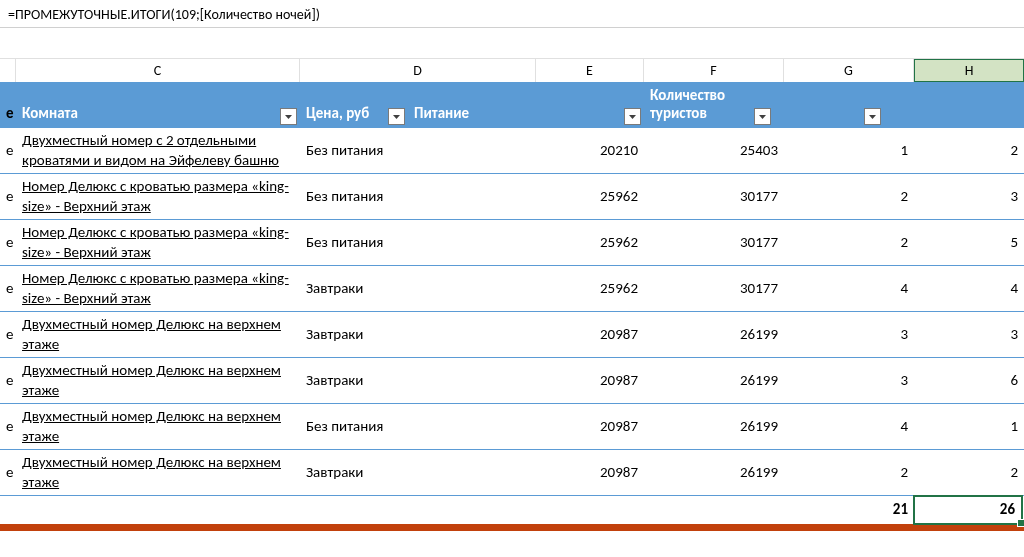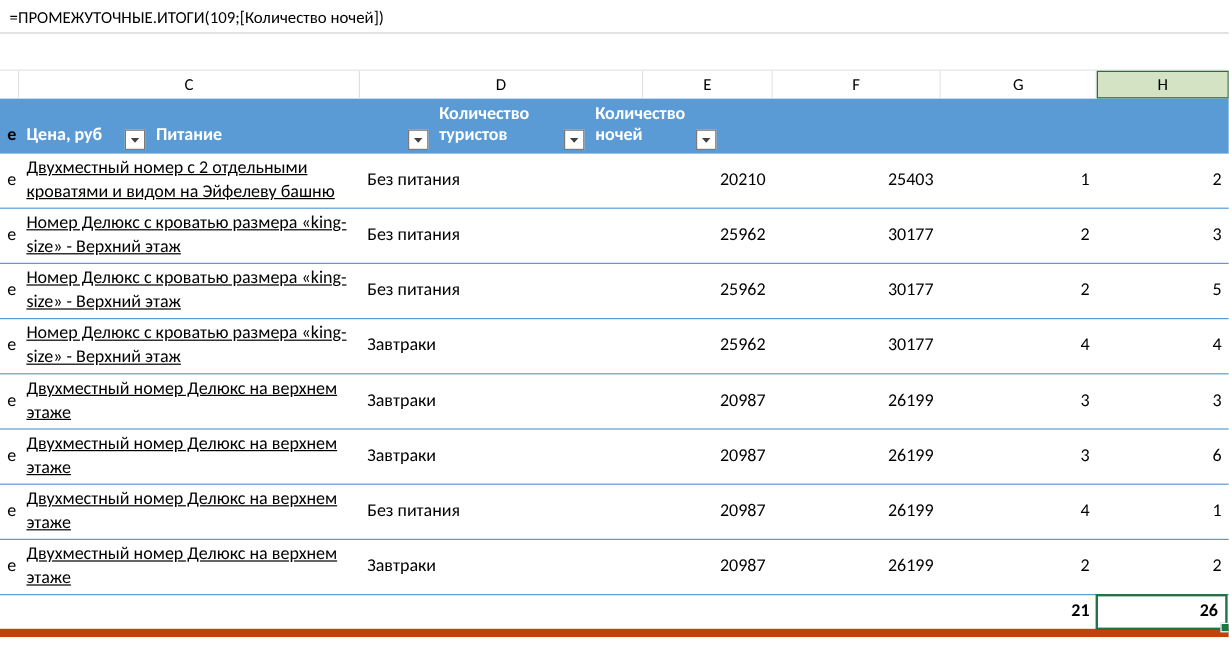--- a/index.html
+++ b/index.html
@@ -136,20 +136,28 @@
   <div class="col-header w-e">E</div>
   <div class="col-header w-f">F</div>
   <div class="col-header w-g">G</div>
   <div class="col-header w-h selected">H</div>
 </div>
 
 <div class="table">
 
   <div class="thead-row">
     <div class="th w-b left-stub">е</div>
+    <div class="th w-c">
+      <span>Комната</span>
+      <span class="filter-btn">
+        <svg width="9" height="9" viewBox="0 0 9 9">
+            <path d="M1 3 L4.5 7 L8 3 Z" fill="#404040"></path>
+          </svg>
+      </span>
+    </div>
     <div class="th w-e right">
       <span>Цена, руб</span>
       <span class="filter-btn">
         <svg width="9" height="9" viewBox="0 0 9 9">
             <path d="M1 3 L4.5 7 L8 3 Z" fill="#404040"></path>
           </svg>
       </span>
     </div>
     <div class="th w-d">
       <span>Питание</span>
@@ -161,21 +169,20 @@
     </div>
     <div class="th w-g right">
       <span style="padding-right:20px">Количество туристов</span>
       <span class="filter-btn">
         <svg width="9" height="9" viewBox="0 0 9 9">
             <path d="M1 3 L4.5 7 L8 3 Z" fill="#404040"></path>
           </svg>
       </span>
     </div>
     <div class="th w-h right">
-      <span style="padding-right:20px">Количество ночей</span>
       <span class="filter-btn">
         <svg width="9" height="9" viewBox="0 0 9 9">
             <path d="M1 3 L4.5 7 L8 3 Z" fill="#404040"></path>
           </svg>
       </span>
     </div>
   </div>
 
   <div id="tbody">
       <div class="row">

